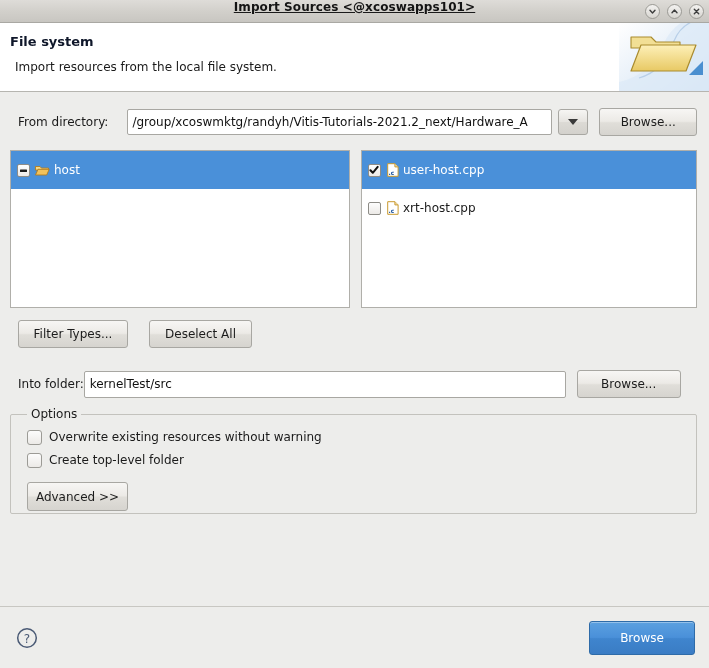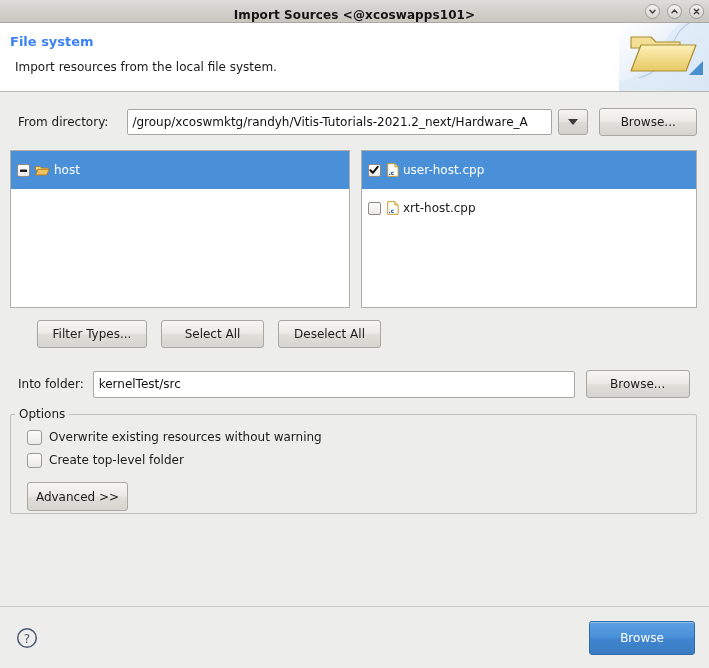--- a/index.html
+++ b/index.html
@@ -29,22 +29,23 @@
   }
 
   
   .titlebar {
     height: 22px;
     min-height: 22px;
     background: linear-gradient(to bottom, #dedcd8 0%, #d2d0cb 50%, #c8c6c1 100%);
     border-bottom: 1px solid #a9a8a3;
     position: relative;
     display: flex;
-    align-items: flex-end;
+    align-items: flex-start;
     justify-content: center;
+    text-decoration: underline;
   }
   .titlebar-title {
     font-size: 12px;
     font-weight: bold;
     color: #141414;
     letter-spacing: 0.1px;
     white-space: nowrap;
   }
   .win-buttons {
     position: absolute;
@@ -76,21 +77,21 @@
     background: #ffffff;
     border-bottom: 1px solid #b6b5b0;
     position: relative;
     padding: 8px 0 0 10px;
     box-sizing: border-box;
     overflow: hidden;
   }
   .banner-title {
     font-size: 13px;
     font-weight: bold;
-    color: #3b82f6;
+    color: #0f172a;
     margin: 3px 0 0 0;
   }
   .banner-sub {
     font-size: 12px;
     color: #1a1a1a;
     margin: 11px 0 0 5px;
   }
   .banner-art {
     position: absolute;
     right: 0;
@@ -235,42 +236,40 @@
     cursor: default;
   }
   .cbox svg { display: block; }
 
   .icon-folder { margin-left: 5px; display: flex; align-items: center; }
   .icon-file { margin-left: 6px; display: flex; align-items: center; }
 
   
   .btnrow {
     display: flex;
-    gap: 14px;
+    gap: 21px;
     padding: 12px 0 0 18px;
-    margin-left: 19px;
   }
   .btn-filter { width: 110px; }
   .btn-selall { width: 103px; }
   .btn-deselall { width: 103px; }
 
   
   .row-into {
     display: flex;
     align-items: center;
     padding: 22px 12px 0 18px;
     box-sizing: border-box;
   }
   .into-text {
     width: 482px;
     height: 27px;
     background: #ffffff;
     border: 1px solid #a8a7a2;
     border-radius: 2px;
-    margin-left: 9px;
     font-family: "DejaVu Sans", "Liberation Sans", sans-serif;
     font-size: 12px;
     color: #111;
     padding: 0 5px;
     box-sizing: border-box;
     line-height: 25px;
     white-space: nowrap;
     overflow: hidden;
     outline: none;
   }
@@ -286,21 +285,21 @@
     border: 1px solid #c3c2bd;
     border-radius: 2px;
     padding: 10px 10px 12px 10px;
     position: relative;
     box-sizing: border-box;
     height: 100px;
   }
   .group-title {
     position: absolute;
     top: -8px;
-    left: 4px;
+    left: 16px;
     background: #ededeb;
     padding: 0 4px;
     font-size: 12px;
     color: #1a1a1a;
   }
   .opt-row {
     display: flex;
     align-items: center;
     margin: 2px 0 0 6px;
     height: 20px;
@@ -484,21 +483,20 @@
             </svg>
           </span>
           <span class="rlabel">xrt-host.cpp</span>
         </div>
 
       </div>
     </div>
 
     <div class="btnrow">
       <div class="btn btn-filter">Filter Types...</div>
-      <div class="btn btn-selall">Select All</div>
       <div class="btn btn-deselall">Deselect All</div>
     </div>
 
     <div class="row-into">
       <span class="lbl">Into folder:</span>
       <div class="into-text">kernelTest/src</div>
       <div class="btn btn-browse-into">Browse...</div>
     </div>
 
     <div class="group">

